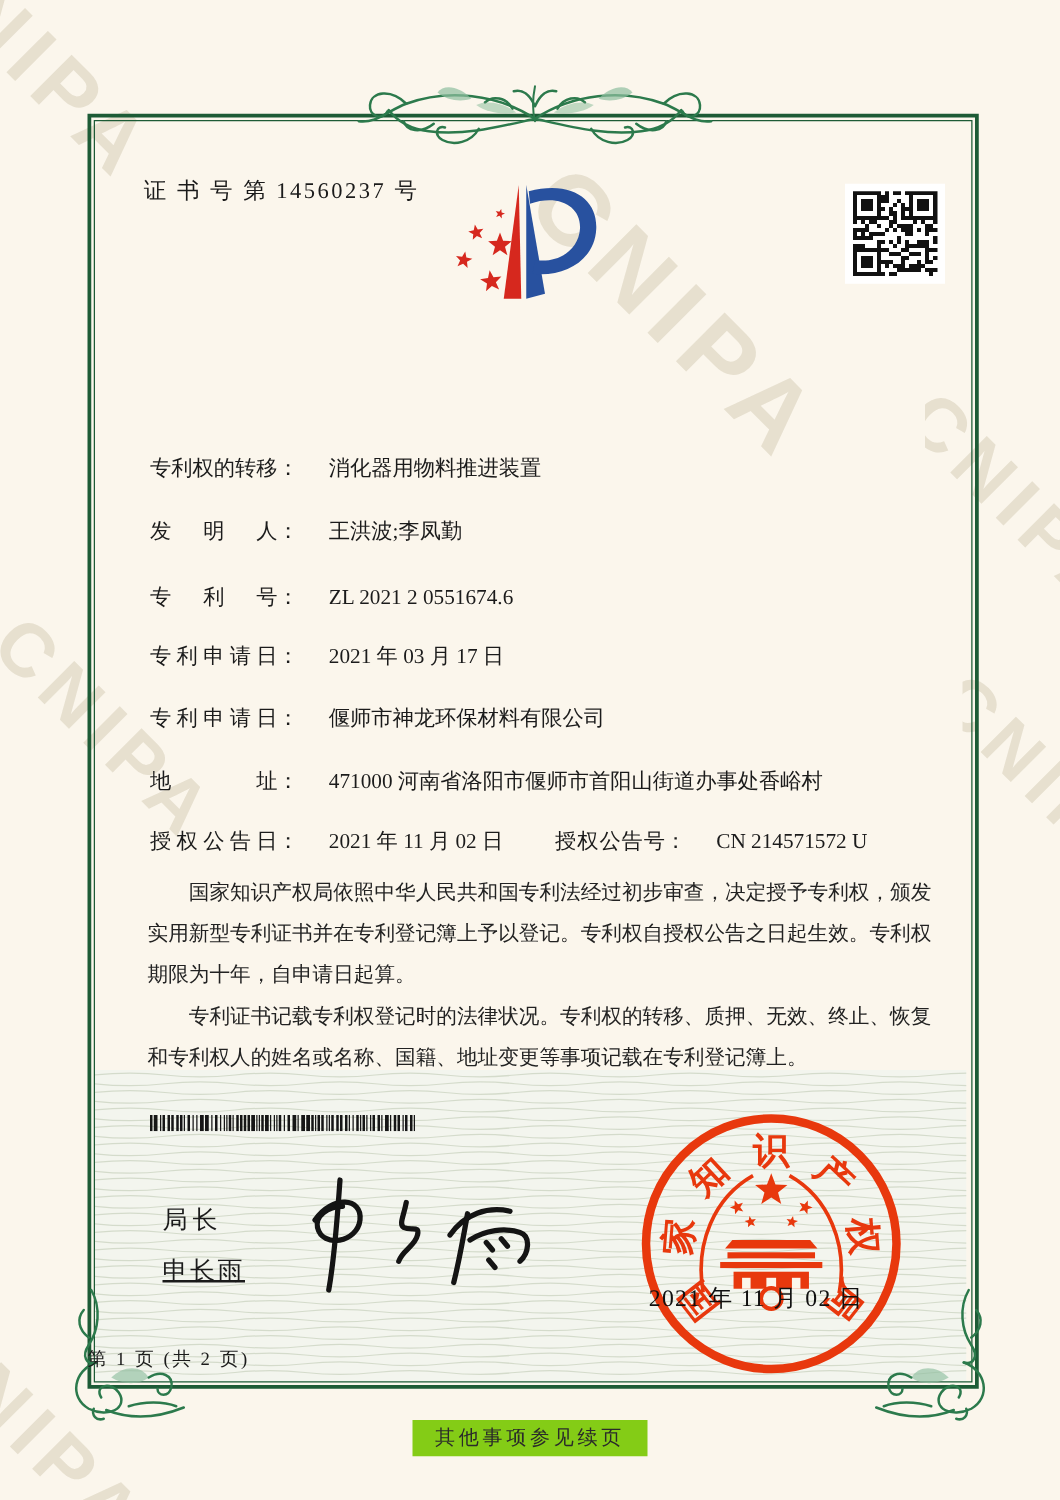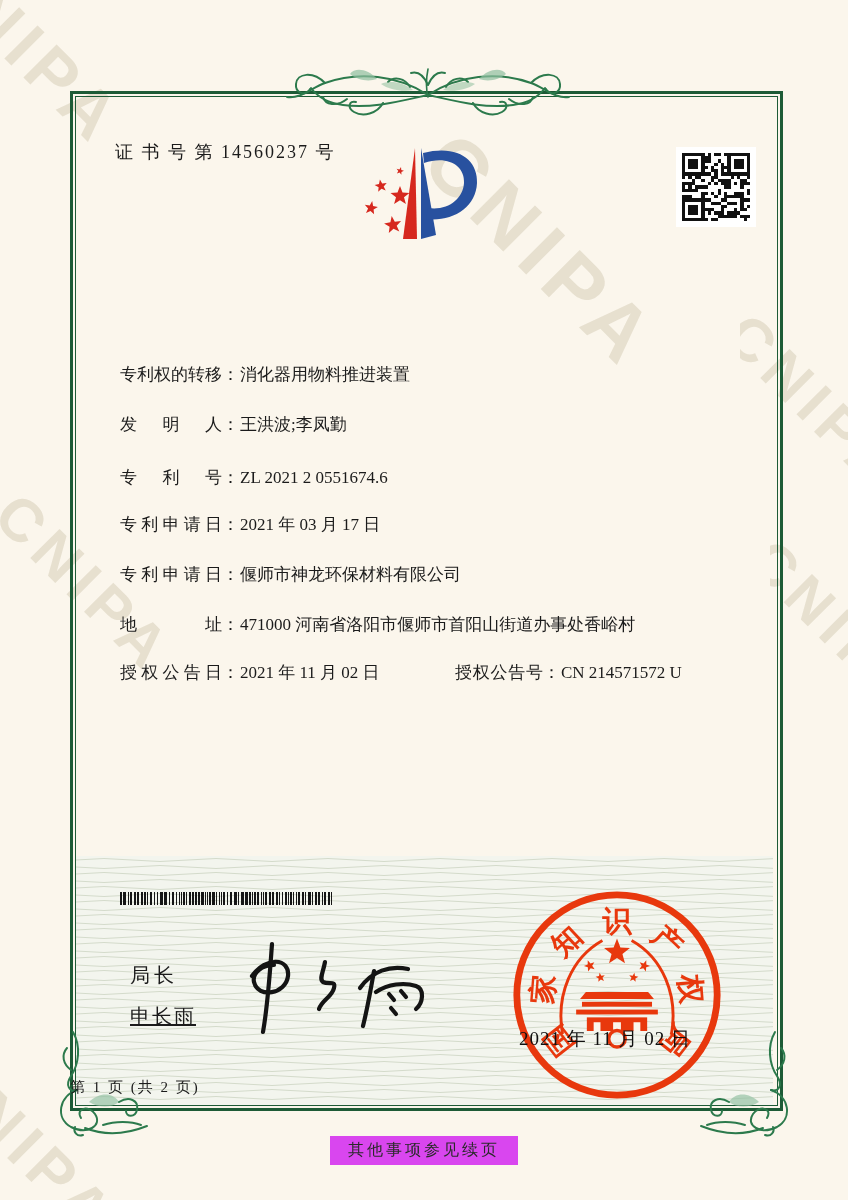--- a/index.html
+++ b/index.html
@@ -28,37 +28,37 @@
   .cert-number{position:absolute; left:115px; top:140px; font-size:18px; letter-spacing:2px;}
   .logo{position:absolute; left:338px; top:138px; width:182px; height:114px;}
   .qr{position:absolute; left:676px; top:147px; width:80px; height:80px;
       background:#ffffff; padding:6px; box-sizing:border-box;}
   .title{position:absolute; left:70px; top:256px; width:707px; text-align:center;
          font-size:42px; font-weight:bold; letter-spacing:10px; text-indent:10px;}
   .fields{position:absolute; left:120px; top:363px; width:640px; font-size:17px;}
   .frow{position:absolute; left:0; width:640px; white-space:nowrap;}
   .flabel{display:inline-block; width:102px; text-align:justify; text-align-last:justify;
           vertical-align:bottom;}
-  .fvalue{margin-left:1px;}
-  .fpair2{position:absolute; left:335px; top:0;}
+  .fvalue{margin-left:24px;}
+  .fpair2{position:absolute; left:324px; top:0;}
   .paras{position:absolute; left:118px; top:697px; width:640px; font-size:16.5px;
          line-height:33px; color:#222;}
   .paras p{margin:0; text-indent:2em;}
   .barcode{position:absolute; left:120px; top:892px; width:218px; height:13px;}
   .hei{font-family:"Liberation Sans","DejaVu Sans",sans-serif;}
   .signer-title{position:absolute; left:130px; top:962px; font-size:20px; letter-spacing:4px;}
   .signer-name{position:absolute; left:130px; top:1003px; font-size:20px; letter-spacing:2px;text-decoration:underline;}
   .signature{position:absolute; left:224px; top:936px; width:218px; height:102px;}
   .seal{position:absolute; left:510px; top:888px; width:214px; height:214px; z-index:6;}
   .seal-date{position:absolute; left:519px; top:1026px; font-size:19px; letter-spacing:1px;
              color:#101010; z-index:7; white-space:nowrap;}
   .page-footer{position:absolute; left:70px; top:1078px; width:707px; text-align:left;
                font-size:15px; letter-spacing:2px;}
   .note-wrap{position:absolute; left:0; top:1136px; width:848px; text-align:center;}
-  .continuation{display:inline-block; background:#d946ef; padding:4px 18px;
+  .continuation{display:inline-block; background:#84cc16; padding:4px 18px;
                 font-size:16px; letter-spacing:3px; color:#2a2a2a;}
 </style>
 </head>
 <body>
 
 <div class="page">
 
   <span class="wm" style="left:-35px;top:-70px;font-size:68px;letter-spacing:8px;">CNIPA</span>
   <span class="wm" style="left:470px;top:115px;font-size:80px;letter-spacing:10px;">CNIPA</span>
   <div class="wm-clip" style="left:740px;top:290px;width:108px;height:270px;">
@@ -438,20 +438,24 @@
         <span class="flabel">地址</span><span>：</span><span class="fvalue">471000 河南省洛阳市偃师市首阳山街道办事处香峪村</span>
       </div>
       <div class="frow" style="top:298px;">
         <span class="flabel">授权公告日</span><span>：</span><span class="fvalue">2021 年 11 月 02 日</span>
         <span class="fpair2">
           <span class="flabel" style="width:88px">授权公告号</span><span>：</span><span class="fvalue">CN 214571572 U</span>
         </span>
       </div>
     </div>
 
+    <div class="paras">
+      <p>国家知识产权局依照中华人民共和国专利法经过初步审查，决定授予专利权，颁发实用新型专利证书并在专利登记簿上予以登记。专利权自授权公告之日起生效。专利权期限为十年，自申请日起算。</p>
+      <p>专利证书记载专利权登记时的法律状况。专利权的转移、质押、无效、终止、恢复和专利权人的姓名或名称、国籍、地址变更等事项记载在专利登记簿上。</p>
+    </div>
 
     <svg class="barcode" id="barcodesvg" viewBox="0 0 218 13">
         <g fill="#161616">
           <rect x="0" y="0" width="2" height="13"></rect>
           <rect x="3" y="0" width="3" height="13"></rect>
           <rect x="8" y="0" width="1" height="13"></rect>
           <rect x="10" y="0" width="2" height="13"></rect>
           <rect x="14" y="0" width="2" height="13"></rect>
           <rect x="17" y="0" width="2" height="13"></rect>
           <rect x="21" y="0" width="2" height="13"></rect>

